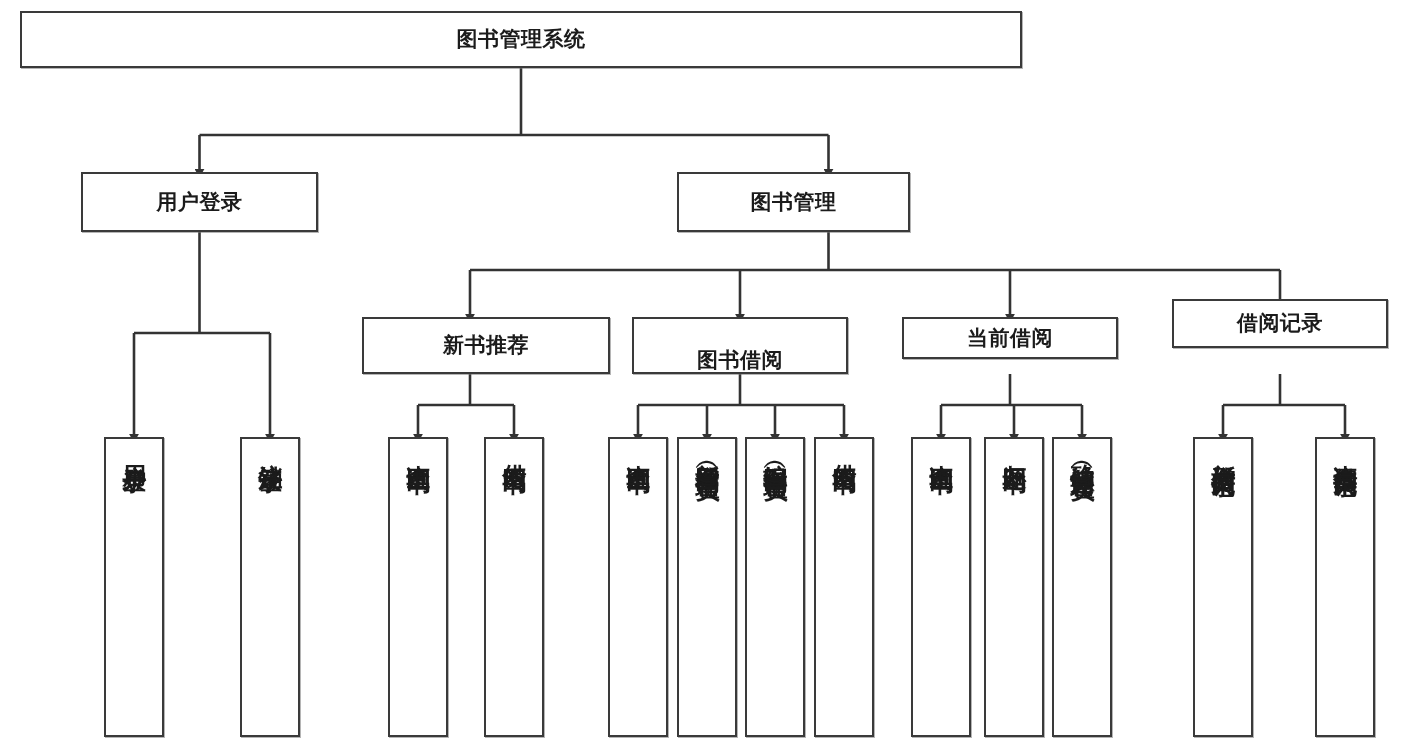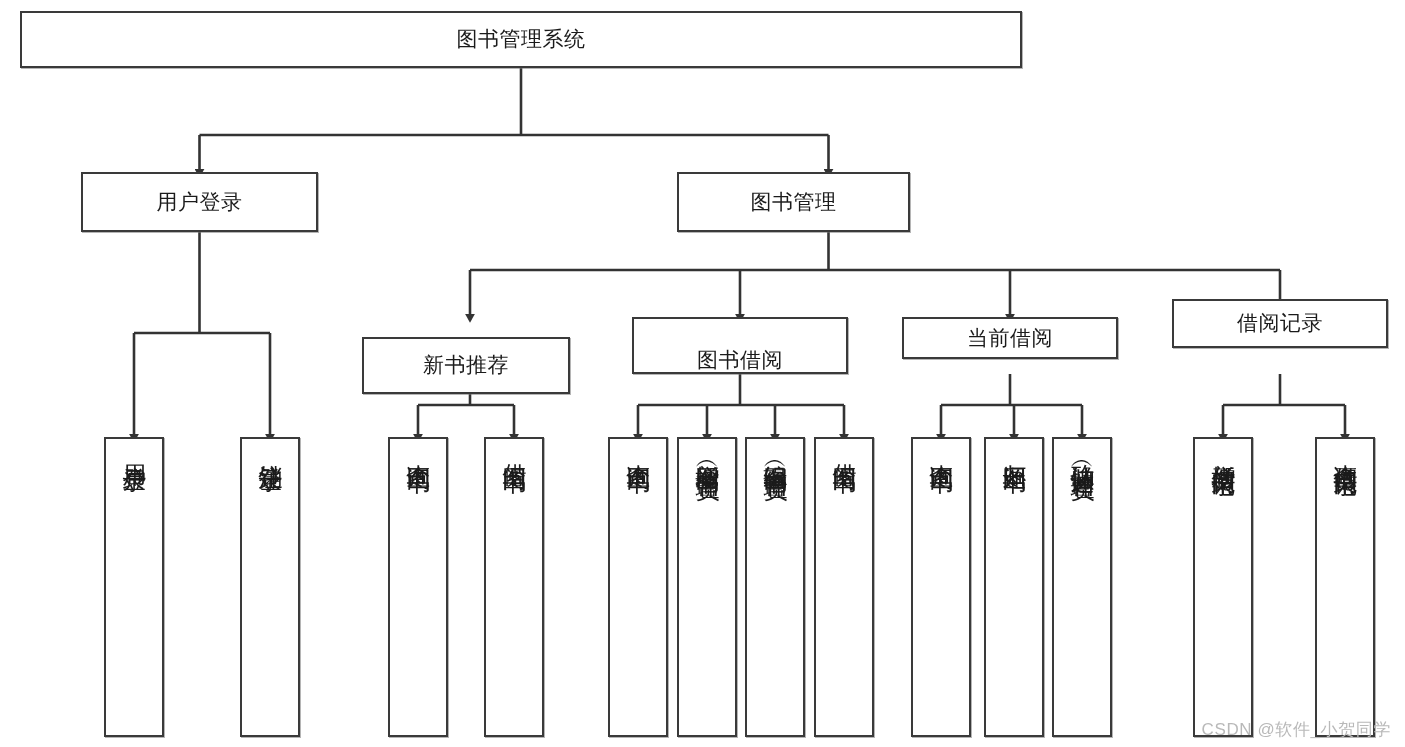--- a/index.html
+++ b/index.html
@@ -35,20 +35,21 @@
     align-items: center;
     justify-content: center;
     color: #1b1b1b;
     box-shadow: 1px 1px 0 rgba(120,120,120,0.55);
   }
   .node .label {
     display: block;
     text-align: center;
     line-height: 1.08;
     letter-spacing: 0.5px;
+    font-weight: bold;
   }
   .node.horizontal .label {
     font-size: 21px;
     white-space: nowrap;
   }
   .node.vertical {
     align-items: flex-start;
     padding-top: 6px;
   }
   .node.vertical .label {
@@ -122,21 +123,21 @@
   <div id="nodes-layer">
       <div class="node horizontal" style="left: 20px; top: 11px; width: 1002px; height: 57px;">
         <span class="label">图书管理系统</span>
       </div>
       <div class="node horizontal" style="left: 81px; top: 172px; width: 237px; height: 60px;">
         <span class="label">用户登录</span>
       </div>
       <div class="node horizontal" style="left: 677px; top: 172px; width: 233px; height: 60px;">
         <span class="label">图书管理</span>
       </div>
-      <div class="node horizontal" style="left: 362px; top: 317px; width: 208px; height: 57px; margin-top: 20px;">
+      <div class="node horizontal" style="left: 362px; top: 317px; width: 248px; height: 57px;">
         <span class="label">新书推荐</span>
       </div>
       <div class="node horizontal" style="left: 632px; top: 317px; width: 216px; height: 57px; align-items: flex-end;">
         <span class="label">图书借阅</span>
       </div>
       <div class="node horizontal" style="left: 902px; top: 317px; width: 216px; height: 42px;">
         <span class="label">当前借阅</span>
       </div>
       <div class="node horizontal" style="left: 1172px; top: 299px; width: 216px; height: 49px;">
         <span class="label">借阅记录</span>
@@ -175,14 +176,13 @@
         <span class="label">确认归还（管理员）</span>
       </div>
       <div class="node vertical" style="left: 1193px; top: 437px; width: 60px; height: 300px;">
         <span class="label">新增借阅记录</span>
       </div>
       <div class="node vertical" style="left: 1315px; top: 437px; width: 60px; height: 300px;">
         <span class="label">查询借阅记录</span>
       </div>
     </div>
 
-  <div class="watermark">CSDN @软件_小贺同学</div>
 </div>
 
 </body></html>

